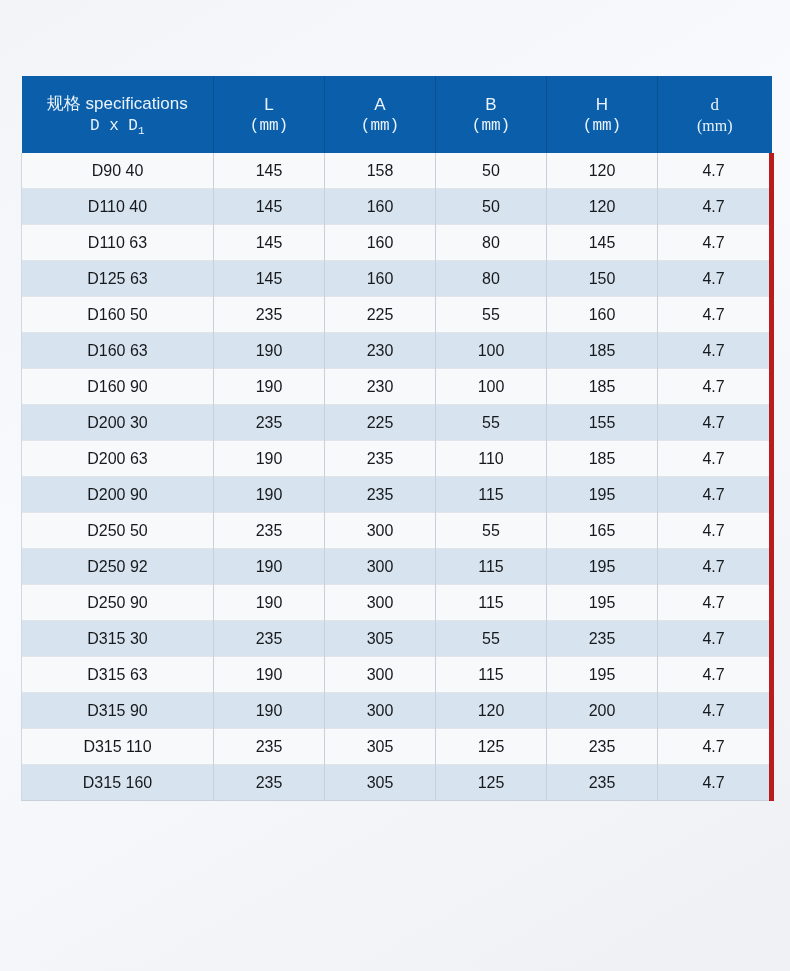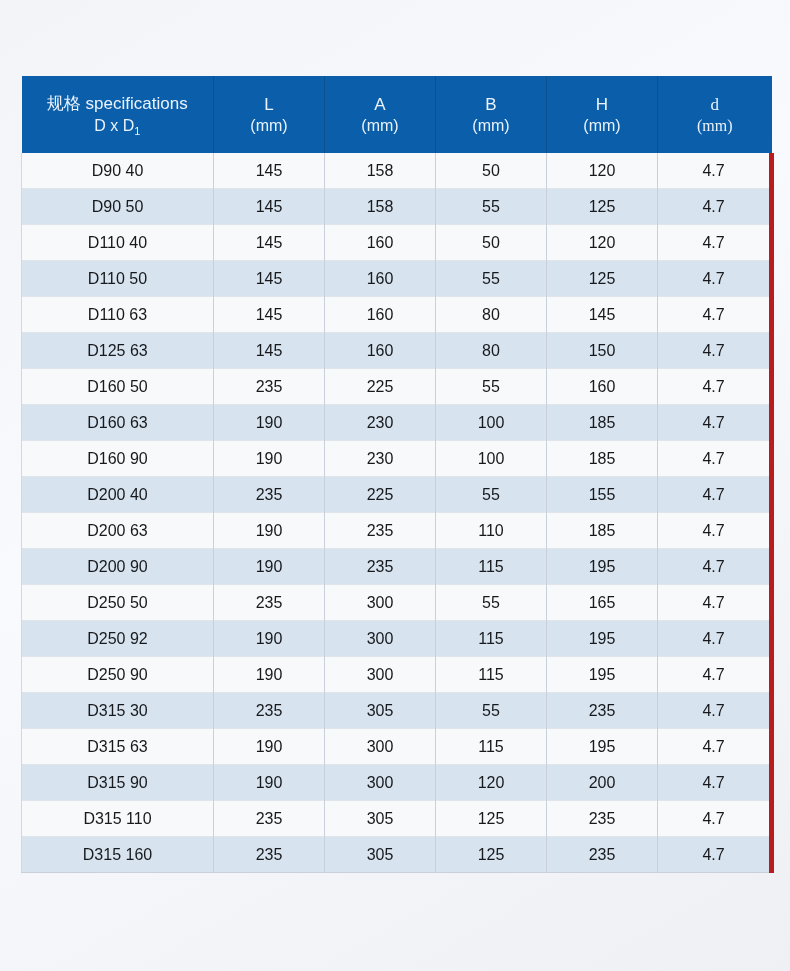--- a/index.html
+++ b/index.html
@@ -38,21 +38,21 @@
     color: var(--header-text);
     height: 64px;
     font-weight: 400;
     text-align: center;
     vertical-align: middle;
     border-left: 1px solid var(--header-divider);
     padding: 16px;
   }
   thead th:first-child { border-left: none; }
   .h-line1 { font-size: 17px; line-height: 1.4; }
-  .h-line2 { font-size: 16px; line-height: 1.25; }
+  .h-line2 { font-size: 16px; line-height: 1.25; font-family: Liberation Mono, monospace; }
   .h-line2 sub { font-size: 11px; line-height: 1; }
   th.th-serif .h-line1,
   th.th-serif .h-line2 {
     font-family: "Liberation Serif", "DejaVu Serif", serif;
   }
   tbody td {
     height: 36px;
     text-align: center;
     vertical-align: middle;
     font-size: 16px;
@@ -112,41 +112,25 @@
     <tbody>
         <tr>
     <td>D90 40</td>
     <td>145</td>
     <td>158</td>
     <td>50</td>
     <td>120</td>
     <td>4.7</td>
   </tr>
         <tr>
-    <td>D90 50</td>
-    <td>145</td>
-    <td>158</td>
-    <td>55</td>
-    <td>125</td>
-    <td>4.7</td>
-  </tr>
-        <tr>
     <td>D110 40</td>
     <td>145</td>
     <td>160</td>
     <td>50</td>
     <td>120</td>
-    <td>4.7</td>
-  </tr>
-        <tr>
-    <td>D110 50</td>
-    <td>145</td>
-    <td>160</td>
-    <td>55</td>
-    <td>125</td>
     <td>4.7</td>
   </tr>
         <tr>
     <td>D110 63</td>
     <td>145</td>
     <td>160</td>
     <td>80</td>
     <td>145</td>
     <td>4.7</td>
   </tr>
@@ -176,21 +160,21 @@
   </tr>
         <tr>
     <td>D160 90</td>
     <td>190</td>
     <td>230</td>
     <td>100</td>
     <td>185</td>
     <td>4.7</td>
   </tr>
         <tr>
-    <td>D200 40</td>
+    <td>D200 30</td>
     <td>235</td>
     <td>225</td>
     <td>55</td>
     <td>155</td>
     <td>4.7</td>
   </tr>
         <tr>
     <td>D200 63</td>
     <td>190</td>
     <td>235</td>

